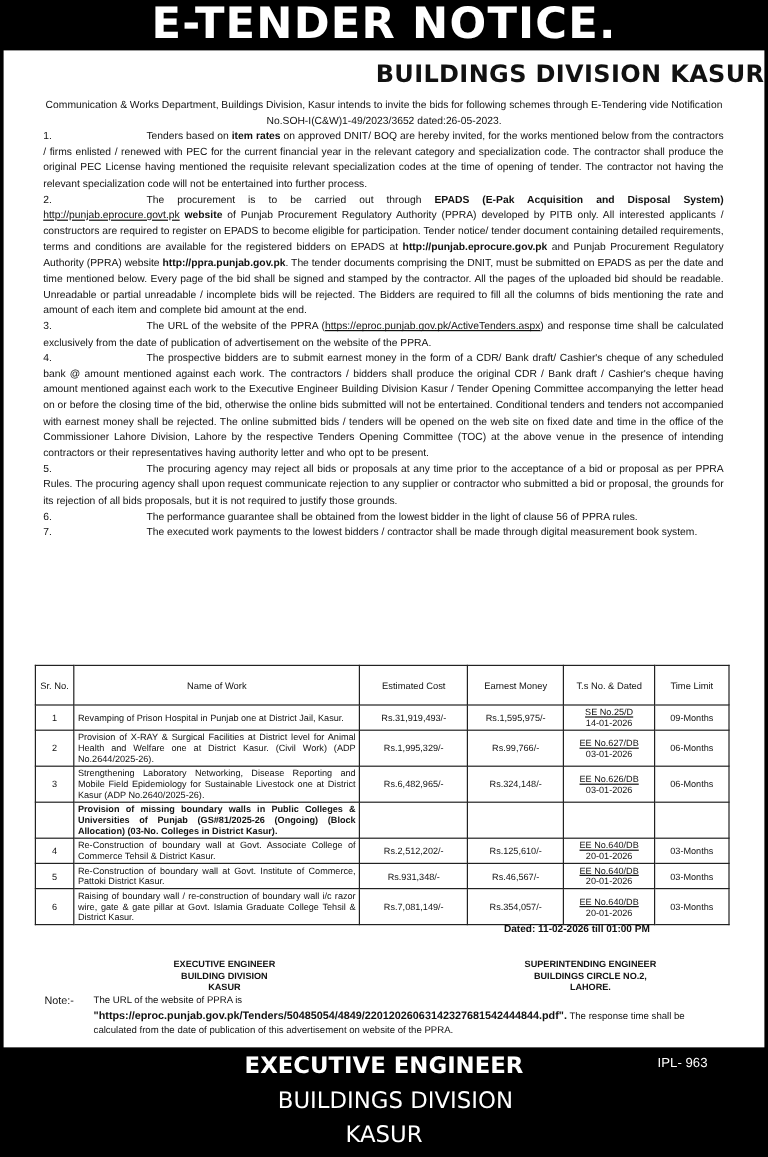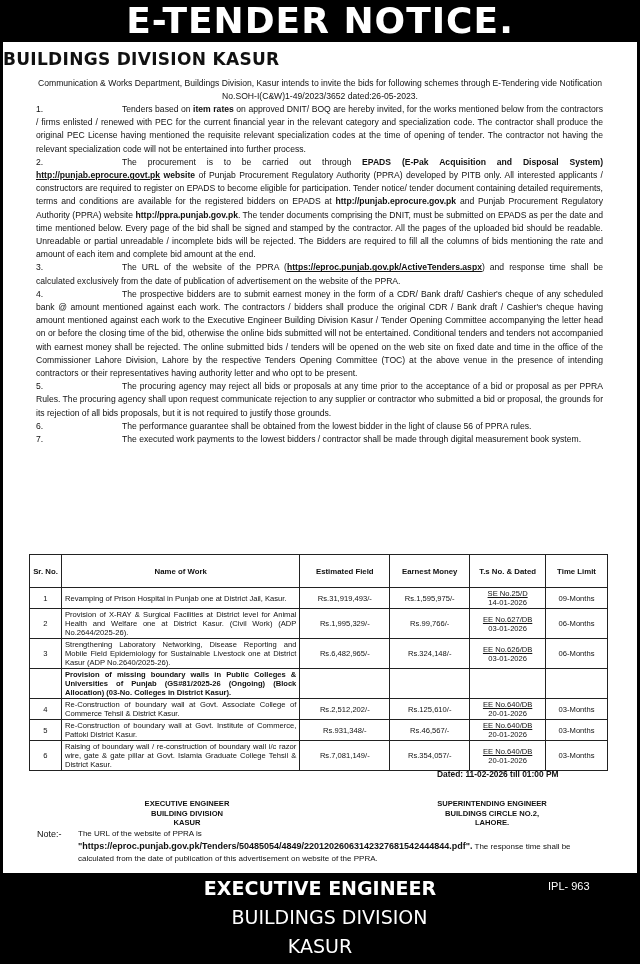--- a/index.html
+++ b/index.html
@@ -2,39 +2,39 @@
 <html><head>
   <meta charset="utf-8">
   <style>
     * { box-sizing: border-box; margin: 0; padding: 0; }
     html, body { width: 640px; height: 964px; background: #000; overflow: hidden; }
     body { font-family: "Liberation Sans", sans-serif; color: #111; }
     .page { position: relative; width: 640px; height: 964px; background: #000; }
     .header { height: 42px; background: #000; color: #fff; text-align: center;
       font-family: "DejaVu Sans", sans-serif; font-weight: bold; font-size: 36px; line-height: 42px; letter-spacing: 1px; }
     .body { position: absolute; left: 3px; right: 3px; top: 42px; height: 831px; background: #fff; }
-    .subtitle { text-align: left; font-family: "DejaVu Sans", sans-serif; font-weight: bold; font-size: 17px;
+    .subtitle { text-align: right; font-family: "DejaVu Sans", sans-serif; font-weight: bold; font-size: 20px;
       margin-top: 7px; letter-spacing: 0.3px; }
     .intro { text-align: center; font-size: 8.6px; line-height: 13px; margin: 8px 30px 0 30px; }
     .paras { margin: 0 34px 0 33px; font-size: 8.6px; line-height: 13.2px; text-align: justify; }
     .para { margin: 0; }
     .para .num { display: inline-block; width: 86px; }
     .b { font-weight: bold; }
-    .u { font-weight: bold; text-decoration: underline; }
+    .u { font-weight: normal; text-decoration: underline; }
     table.works { position: absolute; left: 26px; top: 512px; width: 579px; border-collapse: collapse;
       font-size: 7.6px; line-height: 9px; }
     table.works th, table.works td { border: 1px solid #222; padding: 1px 3px; vertical-align: middle; }
-    table.works th { font-weight: bold; text-align: center; height: 33px; font-size: 7.8px; }
+    table.works th { font-weight: normal; text-align: center; height: 33px; font-size: 7.8px; }
     table.works td.c { text-align: center; }
     table.works td.name { text-align: justify; }
     .ts { text-decoration: underline; }
     .dates { position: absolute; left: 0; top: 727px; width: 100%; font-size: 8px; line-height: 11px; }
     .dates .row { position: relative; height: 11px; }
     .dates .lbl { position: absolute; left: 75px; }
-    .dates .val { position: absolute; left: 401px; font-weight: bold; font-size: 8.4px; padding-left: 33px; }
+    .dates .val { position: absolute; left: 384px; font-weight: bold; font-size: 8.4px; padding-left: 33px; }
     .signs { position: absolute; top: 757px; width: 100%; font-size: 7.6px; line-height: 9.5px; font-weight: bold; }
     .sign { position: absolute; text-align: center; width: 200px; }
     .sign.left { left: 84px; }
     .sign.right { left: 389px; }
     .note { position: absolute; top: 786px; left: 34px; right: 30px; font-size: 8px; line-height: 12px; }
     .note .lbl { position: absolute; left: 0; top: 0; font-size: 9px; }
     .note .txt { margin-left: 41px; }
     .note .url { font-weight: bold; font-size: 9px; }
     .footer { position: absolute; left: 0; top: 873px; width: 640px; height: 91px; background: #000; color: #fff;
       font-family: "DejaVu Sans", sans-serif; }
@@ -61,21 +61,21 @@
         <div class="para"><span class="num">5.</span><span>The procuring agency may reject all bids or proposals at any time prior to the acceptance of a bid or proposal as per PPRA Rules. The procuring agency shall upon request communicate rejection to any supplier or contractor who submitted a bid or proposal, the grounds for its rejection of all bids proposals, but it is not required to justify those grounds.</span></div>
         <div class="para"><span class="num">6.</span><span>The performance guarantee shall be obtained from the lowest bidder in the light of clause 56 of PPRA rules.</span></div>
         <div class="para"><span class="num">7.</span><span>The executed work payments to the lowest bidders / contractor shall be made through digital measurement book system.</span></div>
       </div>
 
     <table class="works">
       <thead>
         <tr>
           <th style="width:32px">Sr. No.</th>
           <th style="width:239px">Name of Work</th>
-          <th style="width:90px">Estimated Field</th>
+          <th style="width:90px">Estimated Cost</th>
           <th style="width:80px">Earnest Money</th>
           <th style="width:76px">T.s No. &amp; Dated</th>
           <th style="width:62px">Time Limit</th>
         </tr>
       </thead>
       <tbody id="rows">
           <tr>
             <td class="c">1</td>
             <td class="name">Revamping of Prison Hospital in Punjab one at District Jail, Kasur.</td>
             <td class="c">Rs.31,919,493/-</td>

